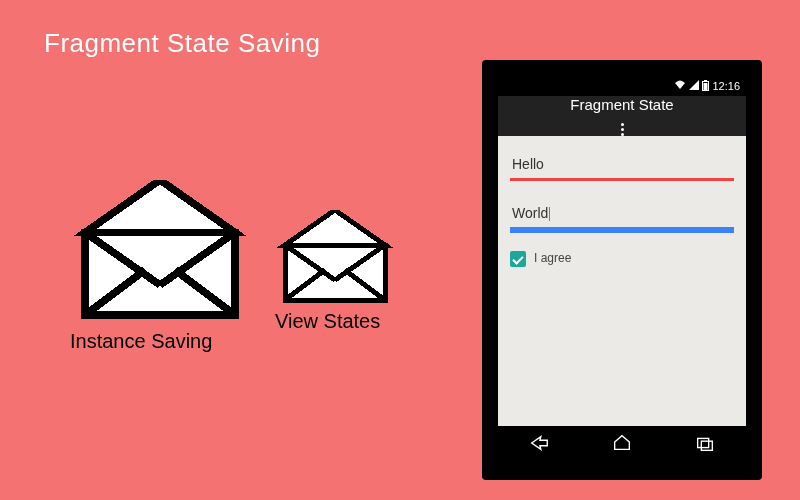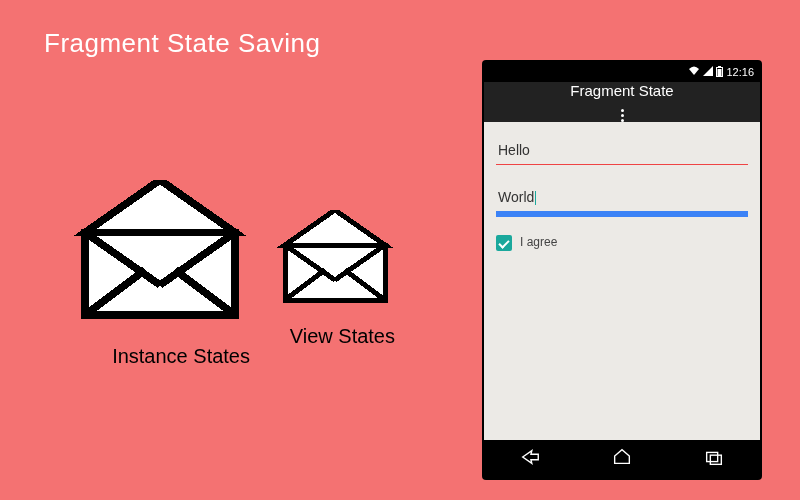--- a/index.html
+++ b/index.html
@@ -17,38 +17,38 @@
     left: 44px;
     color: #fff;
     font-size: 26px;
     font-weight: 400;
     letter-spacing: 0.5px;
   }
   .envelope-group {
     position: absolute;
   }
   .envelope-label {
-    text-align: right;
+    text-align: left;
     color: #000;
     font-size: 20px;
-    margin-top: 15px;
+    margin-top: 0;
   }
   
   .env svg { display: block; }
 
   
   .phone {
     position: absolute;
     right: 38px;
     top: 60px;
     width: 280px;
     height: 420px;
     background: #000;
     border-radius: 4px;
-    padding: 2px;
+    padding: 16px;
   }
   .phone-inner {
     width: 100%;
     height: 100%;
     background: #eceae6;
     display: flex;
     flex-direction: column;
   }
   .statusbar {
     height: 20px;
@@ -82,21 +82,21 @@
   .overflow-dots span {
     width: 3px; height: 3px; background: #fff; border-radius: 50%;
   }
   .content {
     flex: 1;
     padding: 14px 12px;
     font-family: Arial, sans-serif;
   }
   .textfield {
     border: none;
-    border-bottom: 1px solid #ef4444;
+    border-bottom: 3px solid #ef4444;
     background: transparent;
     width: 100%;
     padding: 6px 2px;
     font-size: 14px;
     color: #333;
     margin-bottom: 18px;
   }
   .textfield.focused {
     border-bottom: 6px solid #3b82f6;
   }
@@ -152,21 +152,21 @@
       <rect x="4" y="14" width="40" height="22" fill="#fff" stroke="#000" stroke-width="2"></rect>
 
       <polygon points="4,14 24,0 44,14" fill="#fff" stroke="#000" stroke-width="2"></polygon>
 
       <line x1="4" y1="14" x2="24" y2="28" stroke="#000" stroke-width="2"></line>
       <line x1="44" y1="14" x2="24" y2="28" stroke="#000" stroke-width="2"></line>
       <line x1="4" y1="36" x2="20" y2="24" stroke="#000" stroke-width="2"></line>
       <line x1="44" y1="36" x2="28" y2="24" stroke="#000" stroke-width="2"></line>
     </svg>
   </div>
-  <div class="envelope-label">Instance States</div>
+  <div class="envelope-label">Instance Saving</div>
 </div>
 
 <div class="envelope-group" style="left:275px; top:210px; width:120px;">
   <div class="env">
     <svg width="120" height="100" viewBox="0 0 48 40" shape-rendering="crispEdges">
       <rect x="4" y="14" width="40" height="22" fill="#fff" stroke="#000" stroke-width="2"></rect>
       <polygon points="4,14 24,0 44,14" fill="#fff" stroke="#000" stroke-width="2"></polygon>
       <line x1="4" y1="14" x2="24" y2="28" stroke="#000" stroke-width="2"></line>
       <line x1="44" y1="14" x2="24" y2="28" stroke="#000" stroke-width="2"></line>
       <line x1="4" y1="36" x2="20" y2="24" stroke="#000" stroke-width="2"></line>

